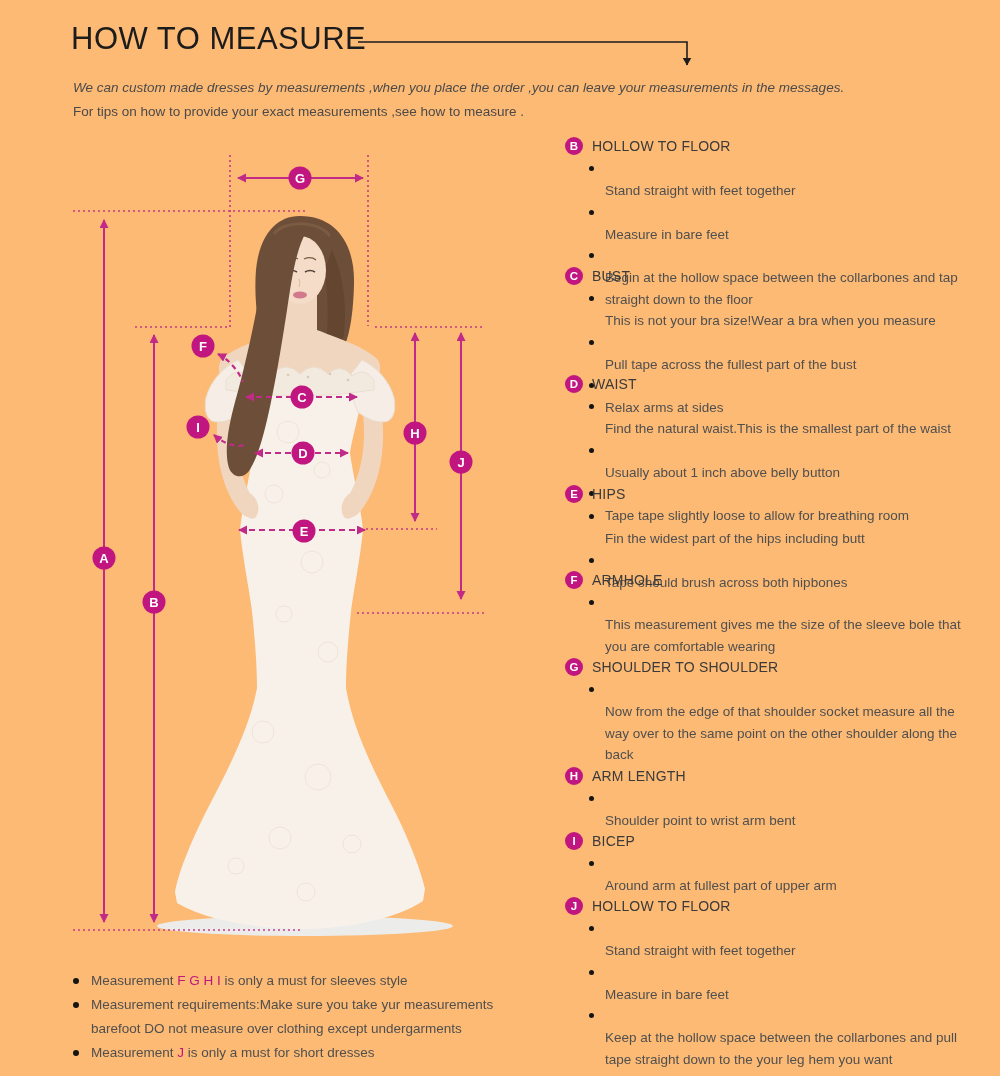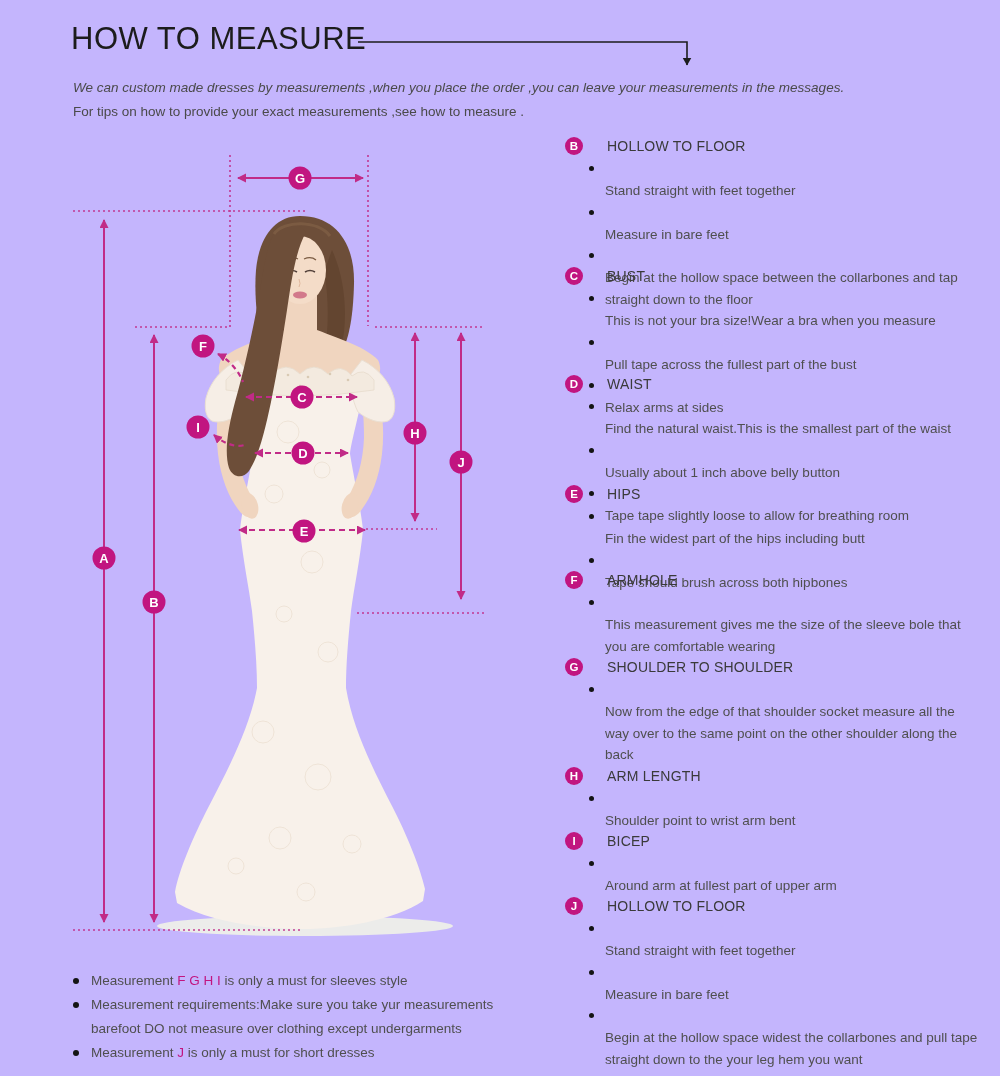--- a/index.html
+++ b/index.html
@@ -1,18 +1,18 @@
 <!DOCTYPE html>
 <html><head>
 <meta charset="utf-8">
 <style>
   * { margin:0; padding:0; box-sizing:border-box; }
   html,body { background:#ffffff; }
   .page {
-    position:relative; width:1000px; height:1076px; background:#c4b5fd;
+    position:relative; width:1000px; height:1076px; background:#fdba74;
     font-family:"Liberation Sans", sans-serif; overflow:hidden; color:#4f4f4f;
   }
   .title {
     position:absolute; left:71px; top:21px;
     font-size:31px; font-weight:400; letter-spacing:0.5px; color:#1c1c1c;
     white-space:nowrap;
   }
   .title-arrow { position:absolute; left:350px; top:33px; }
   .intro { position:absolute; left:73px; font-size:13.5px; color:#4a4a4a; white-space:nowrap; }
   .intro.l1 { top:80px;font-style:italic; }
@@ -21,21 +21,21 @@
 
   
   .mlist { position:absolute; left:565px; top:0; width:425px; }
   .mitem { position:absolute; left:0; width:425px; }
   .mhead { display:flex; align-items:center; height:22px; }
   .badge {
     width:18px; height:18px; border-radius:50%; background:#c11580;
     color:#fff; font-size:11.5px; font-weight:bold; line-height:18px;
     text-align:center; flex:0 0 18px;
   }
-  .mtitle { margin-left:24px; font-size:14px; color:#3a3a3a; letter-spacing:0.2px; }
+  .mtitle { margin-left:9px; font-size:14px; color:#3a3a3a; letter-spacing:0.2px; }
   .mbullets { margin-top:1px; }
   .bullet { display:flex; }
   .dot {
     flex:0 0 5px; width:5px; height:5px; border-radius:50%; background:#141414;
     margin:8px 11px 0 24px;
   }
   .btext { font-size:13.5px; line-height:21.5px; color:#4f4f4f; width:374px;margin-top:22px; }
 
   
   .notes { position:absolute; left:69px; top:969px; width:460px; }
@@ -335,21 +335,21 @@
         <div class="bullet">
             <span class="dot"></span>
             <span class="btext">Stand straight with feet together</span>
           </div>
         <div class="bullet">
             <span class="dot"></span>
             <span class="btext">Measure in bare feet</span>
           </div>
         <div class="bullet">
             <span class="dot"></span>
-            <span class="btext">Begin at the hollow space widest the collarbones and pull tape straight down to the your leg hem you want</span>
+            <span class="btext">Keep at the hollow space between the collarbones and pull tape straight down to the your leg hem you want</span>
           </div>
       </div>
     </div>
 
   </div>
 
   <div class="notes">
     <div class="note">
       <span class="ndot"></span>
       <div class="ntext"><span>Measurement </span><span class="hl">F G H I</span><span> is only a must for sleeves style</span></div>

